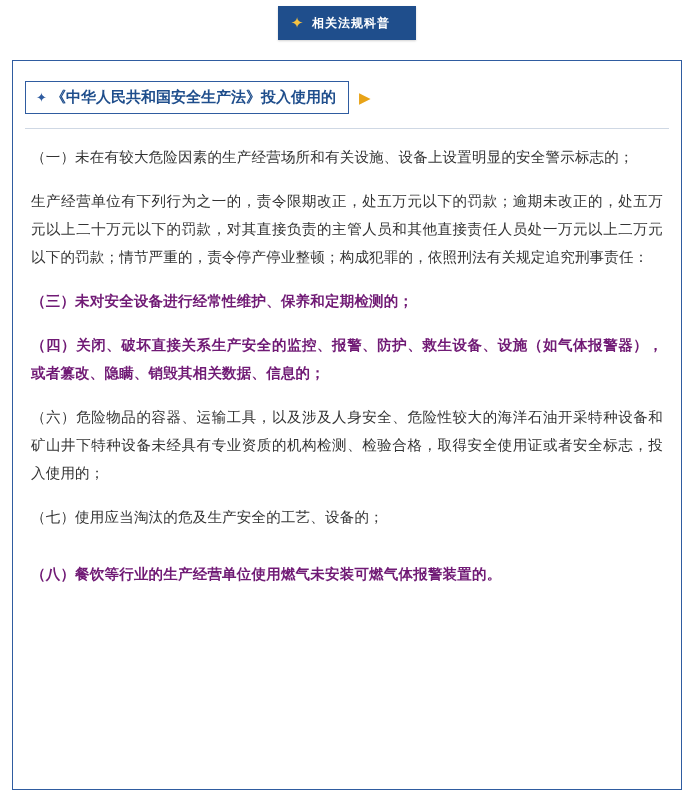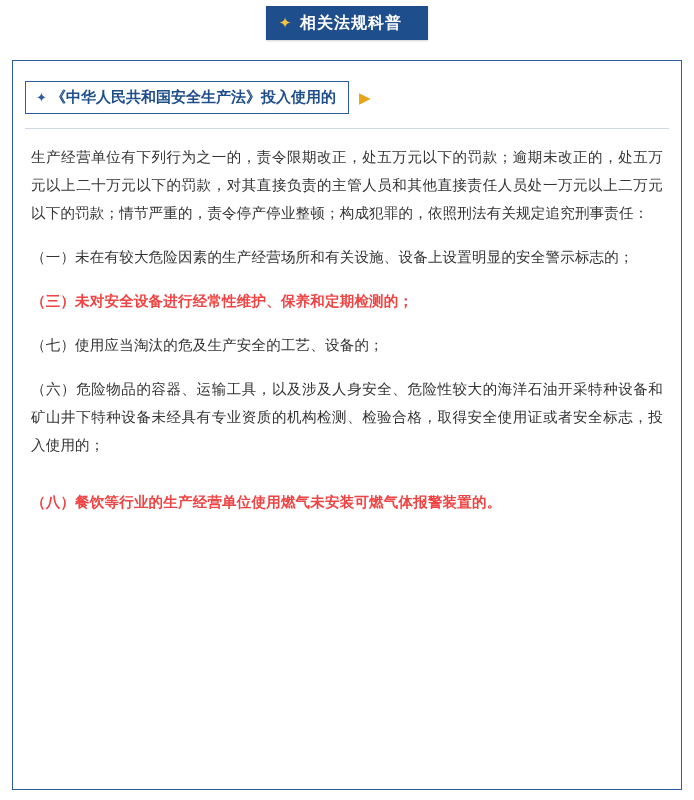--- a/index.html
+++ b/index.html
@@ -40,21 +40,21 @@
     transform: translateY(-50%);
     width: 16px;
     height: 16px;
     color: #f5c242;
     font-size: 15px;
     line-height: 16px;
     text-align: center;
   }
   .banner-text {
     color: #ffffff;
-    font-size: 16px;
+    font-size: 12px;
     font-weight: bold;
     letter-spacing: 1px;
     white-space: nowrap;
   }
 
   
   .card {
     margin: 8px 12px 0 12px;
     border: 1px solid #2f5ca0;
     background: #ffffff;
@@ -107,21 +107,21 @@
   .para {
     font-size: 14.5px;
     line-height: 28px;
     color: #333333;
     margin: 0 0 16px 0;
     text-align: justify;
     letter-spacing: 0.2px;
   }
   .para.bold {
     font-weight: bold;
-    color: #ef4444;
+    color: #701a75;
   }
   .para.last {
     margin-bottom: 0;
     margin-top: 29px;
   }
 </style>
 </head>
 <body>
 
 <div class="header-wrap">
@@ -137,21 +137,22 @@
     <div class="law-title-box">
       <span class="diamond-icon">✦</span>
       <span class="law-title-text">《中华人民共和国安全生产法》投入使用的</span>
     </div>
     <span class="arrow-icon">▶</span>
   </div>
 
   <div class="divider"></div>
 
   <div class="body">
+    <p class="para">（一）未在有较大危险因素的生产经营场所和有关设施、设备上设置明显的安全警示标志的；</p>
     <p class="para">生产经营单位有下列行为之一的，责令限期改正，处五万元以下的罚款；逾期未改正的，处五万元以上二十万元以下的罚款，对其直接负责的主管人员和其他直接责任人员处一万元以上二万元以下的罚款；情节严重的，责令停产停业整顿；构成犯罪的，依照刑法有关规定追究刑事责任：</p>
-    <p class="para">（一）未在有较大危险因素的生产经营场所和有关设施、设备上设置明显的安全警示标志的；</p>
     <p class="para bold">（三）未对安全设备进行经常性维护、保养和定期检测的；</p>
+    <p class="para bold">（四）关闭、破坏直接关系生产安全的监控、报警、防护、救生设备、设施（如气体报警器），或者篡改、隐瞒、销毁其相关数据、信息的；</p>
+    <p class="para">（六）危险物品的容器、运输工具，以及涉及人身安全、危险性较大的海洋石油开采特种设备和矿山井下特种设备未经具有专业资质的机构检测、检验合格，取得安全使用证或者安全标志，投入使用的；</p>
     <p class="para">（七）使用应当淘汰的危及生产安全的工艺、设备的；</p>
-    <p class="para">（六）危险物品的容器、运输工具，以及涉及人身安全、危险性较大的海洋石油开采特种设备和矿山井下特种设备未经具有专业资质的机构检测、检验合格，取得安全使用证或者安全标志，投入使用的；</p>
     <p class="para bold last">（八）餐饮等行业的生产经营单位使用燃气未安装可燃气体报警装置的。</p>
   </div>
 
 </div>
 
 </body></html>

